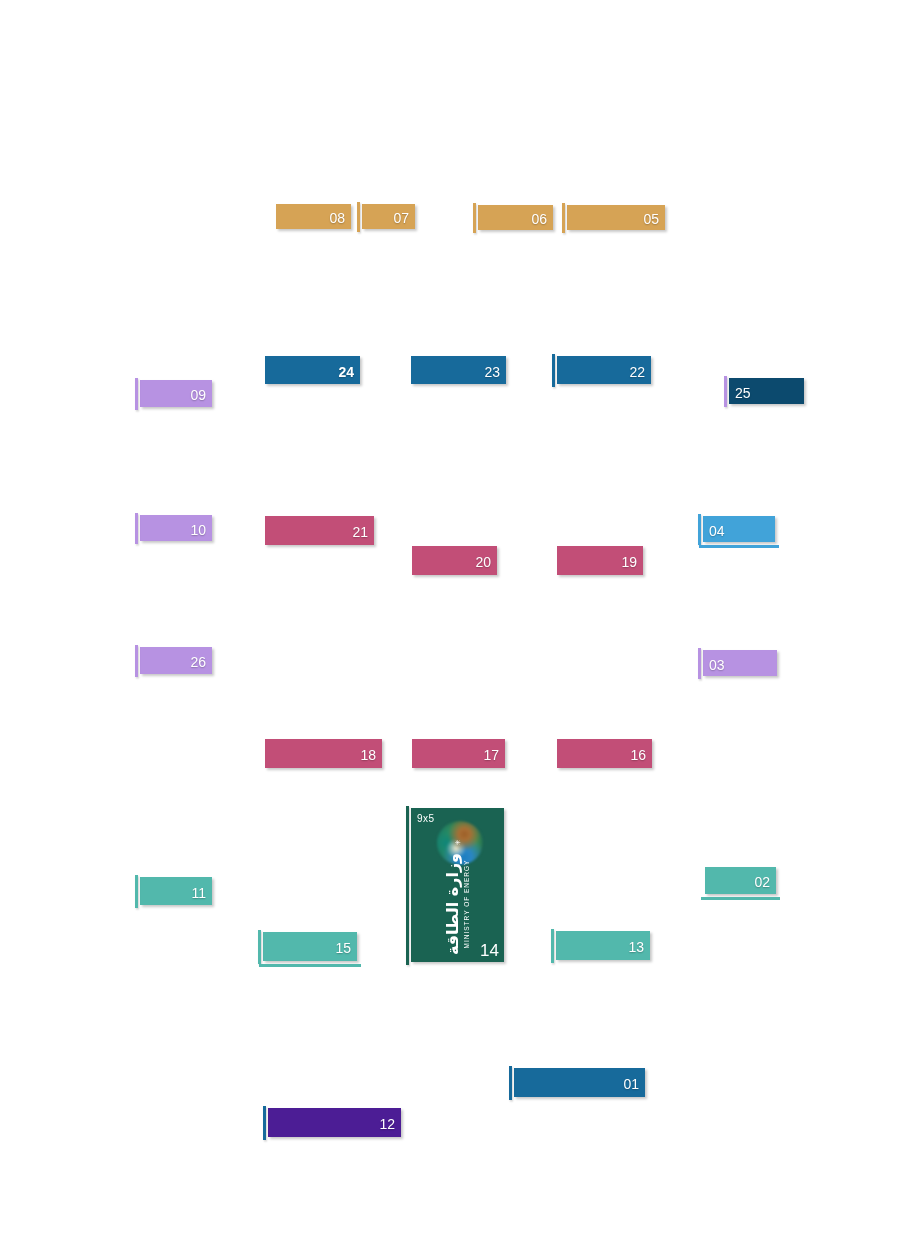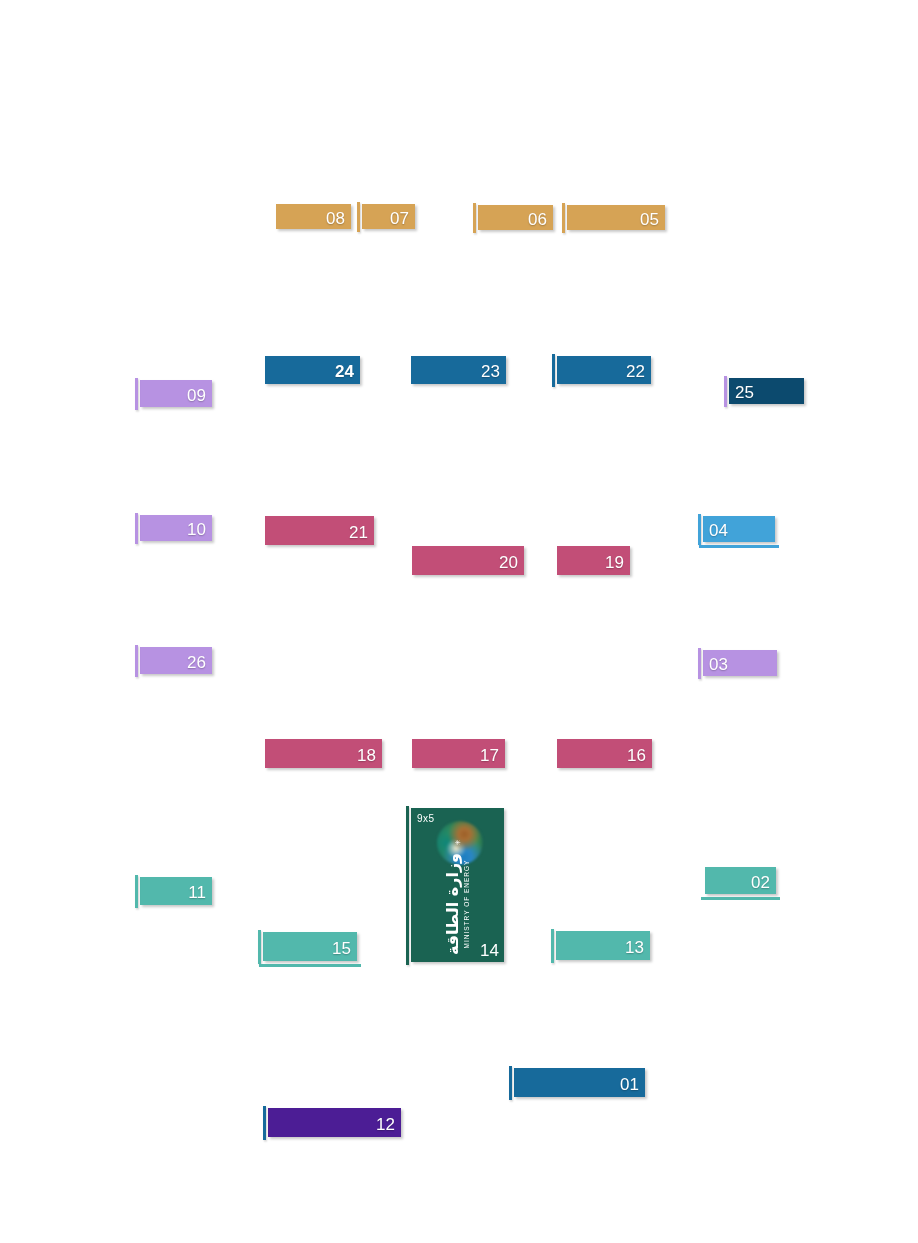--- a/index.html
+++ b/index.html
@@ -3,21 +3,21 @@
 <meta charset="utf-8">
 <style>
   html,body{margin:0;padding:0;background:#ffffff;font-family:"Liberation Sans",sans-serif;}
   .canvas{position:relative;width:918px;height:1243px;background:#ffffff;overflow:hidden;}
   .booth{
     position:absolute;
     display:flex;align-items:center;
     box-shadow:1.5px 2px 2.5px rgba(0,0,0,.22);
   }
   .booth .num{
-    width:100%;color:#ffffff;font-size:17px;line-height:1;
+    width:100%;color:#ffffff;font-size:14px;line-height:1;
     padding:3px 6px 0 6px;box-sizing:border-box;
     text-shadow:0 1px 1.5px rgba(0,0,0,.25);
     white-space:nowrap;
   }
   .align-right .num{text-align:right;}
   .align-left .num{text-align:left;}
   .edge-bar{
     position:absolute;left:-5px;top:-2px;bottom:-3px;width:3px;
     box-shadow:1px 1.5px 2px rgba(0,0,0,.18);
   }
@@ -102,24 +102,24 @@
         <span class="num">10</span>
       </div>
       <div class="booth align-left" style="left: 703px; top: 516px; width: 72px; height: 26px; background: rgb(65, 163, 217);">
         <span class="edge-bar" style="background: rgb(65, 163, 217);"></span>
         <span class="underline" style="background: rgb(65, 163, 217);"></span>
         <span class="num">04</span>
       </div>
       <div class="booth align-right" style="left: 265px; top: 516px; width: 94px; height: 29px; background: rgb(194, 78, 119); padding-left: 15px;">
         <span class="num">21</span>
       </div>
-      <div class="booth align-right" style="left: 412px; top: 546px; width: 112px; height: 29px; background: rgb(194, 78, 119);">
+      <div class="booth align-right" style="left: 412px; top: 546px; width: 85px; height: 29px; background: rgb(194, 78, 119);">
         <span class="num">20</span>
       </div>
-      <div class="booth align-right" style="left: 557px; top: 546px; width: 73px; height: 29px; background: rgb(194, 78, 119);">
+      <div class="booth align-right" style="left: 557px; top: 546px; width: 86px; height: 29px; background: rgb(194, 78, 119);">
         <span class="num">19</span>
       </div>
       <div class="booth align-right" style="left: 140px; top: 647px; width: 72px; height: 27px; background: rgb(183, 146, 226);">
         <span class="edge-bar" style="background: rgb(183, 146, 226);"></span>
         <span class="num">26</span>
       </div>
       <div class="booth align-left" style="left: 703px; top: 650px; width: 74px; height: 26px; background: rgb(183, 146, 226);">
         <span class="edge-bar" style="background: rgb(183, 146, 226);"></span>
         <span class="num">03</span>
       </div>

